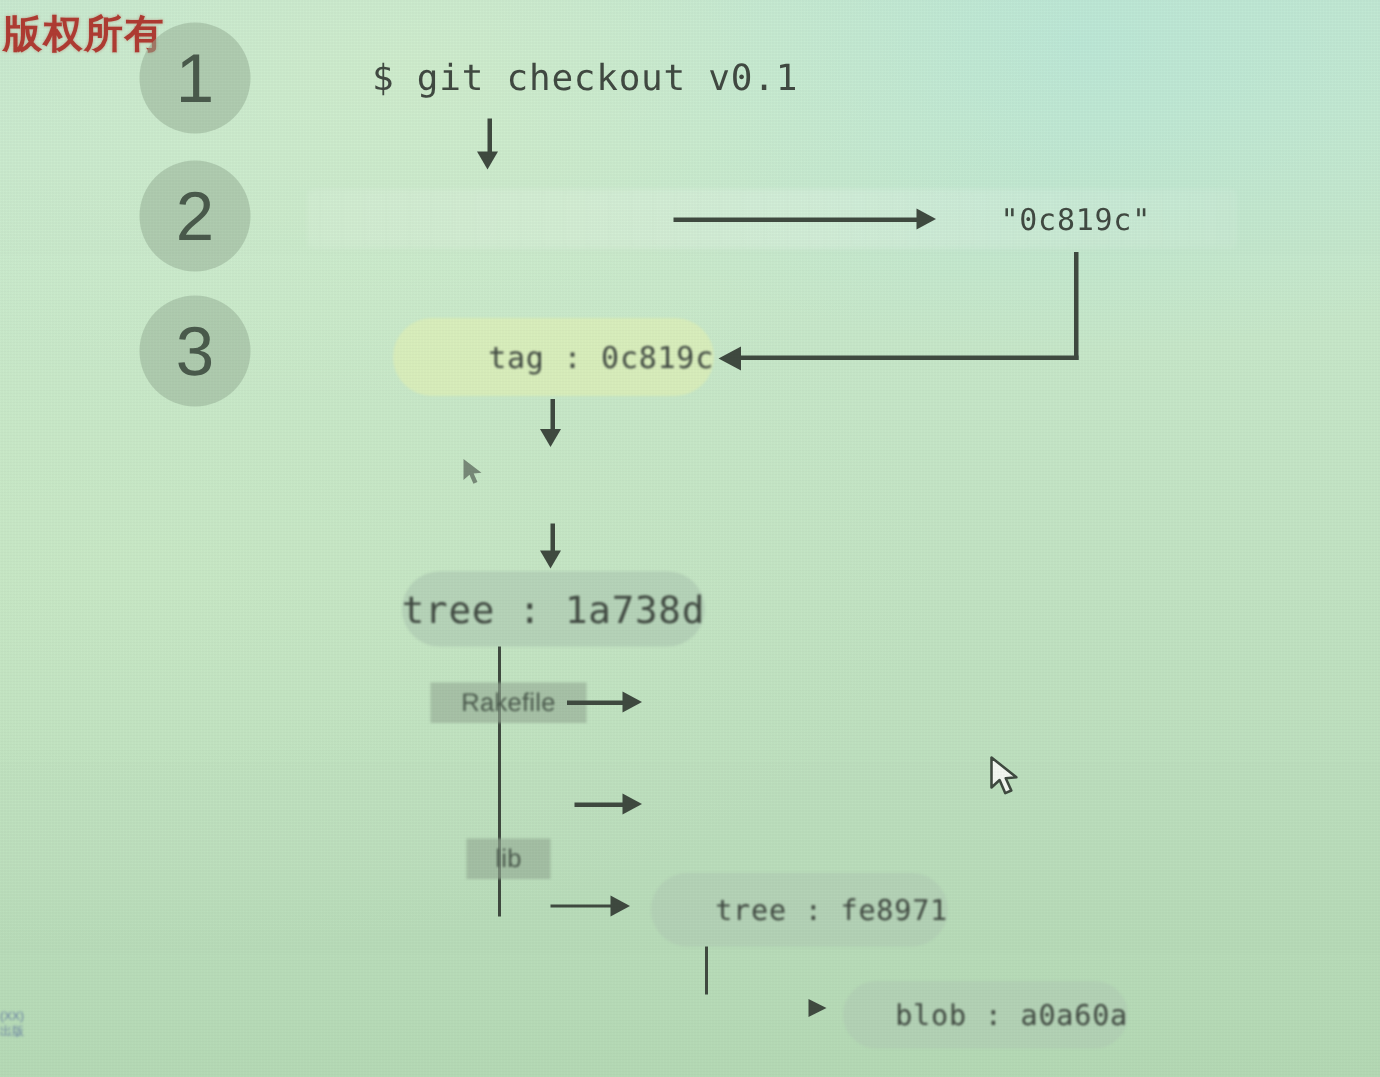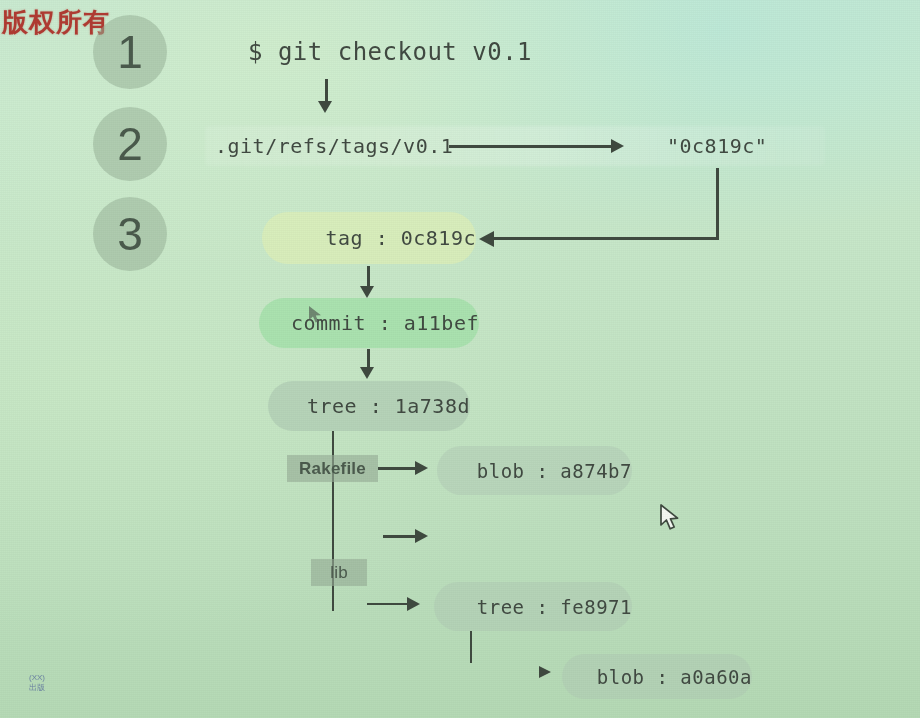--- a/index.html
+++ b/index.html
@@ -165,63 +165,56 @@
     <span>3</span>
   </div>
 
   <div class="mono" style="left:215px; top:38px; font-size:24px;margin-left:33px;">$ git checkout v0.1</div>
 
   <div class="line-v" style="left:325px; top:79px; width:3px; height:24px;"></div>
   <div class="arrow-down" style="left:318px; top:101px;"></div>
 
   <div class="band" style="left:205px; top:126px; width:620px; height:40px;"></div>
 
-  <div class="mono" style="left:215px; top:134px; font-size:20px;">.git/refs/tags/v0.1</div>
 
   <div class="line-h" style="left:449px; top:145px; width:165px; height:3px;"></div>
   <div class="arrow-right" style="left:611px; top:139px;"></div>
 
   <div class="mono" style="left:667px; top:134px; font-size:20px;">"0c819c"</div>
 
   <div class="line-v" style="left:716px; top:168px; width:3px; height:72px;"></div>
   <div class="line-h" style="left:494px; top:237px; width:225px; height:3px;"></div>
   <div class="arrow-left" style="left:479px; top:231px;"></div>
 
   <div class="pill pill-tag" style="left:262px; top:212px; width:214px; height:52px;">
     <div class="mono" style="font-size:20px;">tag : 0c819c</div>
   </div>
 
   <div class="line-v" style="left:367px; top:266px; width:3px; height:22px;"></div>
   <div class="arrow-down" style="left:360px; top:286px;"></div>
 
-  <div class="pill pill-commit" style="left:259px; top:298px; width:220px; height:50px;">
-    <div class="mono" style="font-size:20px;">commit : a11bef</div>
-  </div>
 
   <svg class="cursor-artifact" style="left:308px; top:305px;" width="16" height="20" viewBox="0 0 16 20">
     <path d="M1 1 L1 15 L5 11.5 L7.6 17.5 L10.3 16.4 L7.8 10.6 L13 10.2 Z" fill="#59665a"></path>
   </svg>
 
   <div class="line-v" style="left:367px; top:349px; width:3px; height:20px;"></div>
   <div class="arrow-down" style="left:360px; top:367px;"></div>
 
   <div class="pill pill-tree" style="left:268px; top:381px; width:202px; height:50px;">
-    <div class="mono" style="font-size:20px;">tree : 1a738d</div>
+    <div class="mono" style="font-size:25px;">tree : 1a738d</div>
   </div>
 
   <div class="line-v" style="left:332px; top:431px; width:2px; height:180px;"></div>
 
-  <div class="chip" style="left:287px; top:455px; width:91px; height:27px; font-size:17px;font-weight:bold;">
+  <div class="chip" style="left:287px; top:455px; width:104px; height:27px; font-size:17px;">
     <span>Rakefile</span>
   </div>
   <div class="line-h" style="left:378px; top:467px; width:40px; height:3px;"></div>
   <div class="arrow-right" style="left:415px; top:461px;"></div>
-  <div class="pill pill-blob" style="left:437px; top:446px; width:195px; height:49px;">
-    <div class="mono" style="font-size:19px;">blob : a874b7</div>
-  </div>
 
   <div class="line-h" style="left:383px; top:535px; width:35px; height:3px;"></div>
   <div class="arrow-right" style="left:415px; top:529px;"></div>
 
   <div class="chip" style="left:311px; top:559px; width:56px; height:27px; font-size:17px;">
     <span>lib</span>
   </div>
   <div class="line-h" style="left:367px; top:603px; width:42px; height:2px;"></div>
   <div class="arrow-right" style="left:407px; top:597px;"></div>
   <div class="pill pill-blob" style="left:434px; top:582px; width:198px; height:49px;">
@@ -232,19 +225,19 @@
 
   <div class="arrow-right" style="left:539px; top:666px; border-left-width:12px; border-top-width:6px; border-bottom-width:6px;"></div>
   <div class="pill pill-blob" style="left:562px; top:654px; width:190px; height:45px;">
     <div class="mono" style="font-size:19px;">blob : a0a60a</div>
   </div>
 
   <svg style="left:659px; top:503px;" width="22" height="30" viewBox="0 0 22 30">
     <path d="M2 2 L2 22 L7.4 17 L11.2 25.8 L15.2 24 L11.5 15.8 L18.6 15.2 Z" fill="#f4f8f2" stroke="#3f4a40" stroke-width="1.7" stroke-linejoin="round"></path>
   </svg>
 
-  <div class="corner-mark" style="left:0px; top:673px;padding-left:29px;">
+  <div class="corner-mark" style="left:0px; top:673px;">
     <div>(XX)</div>
     <div>出版</div>
   </div>
 
 
 </div>
 
 </body></html>

